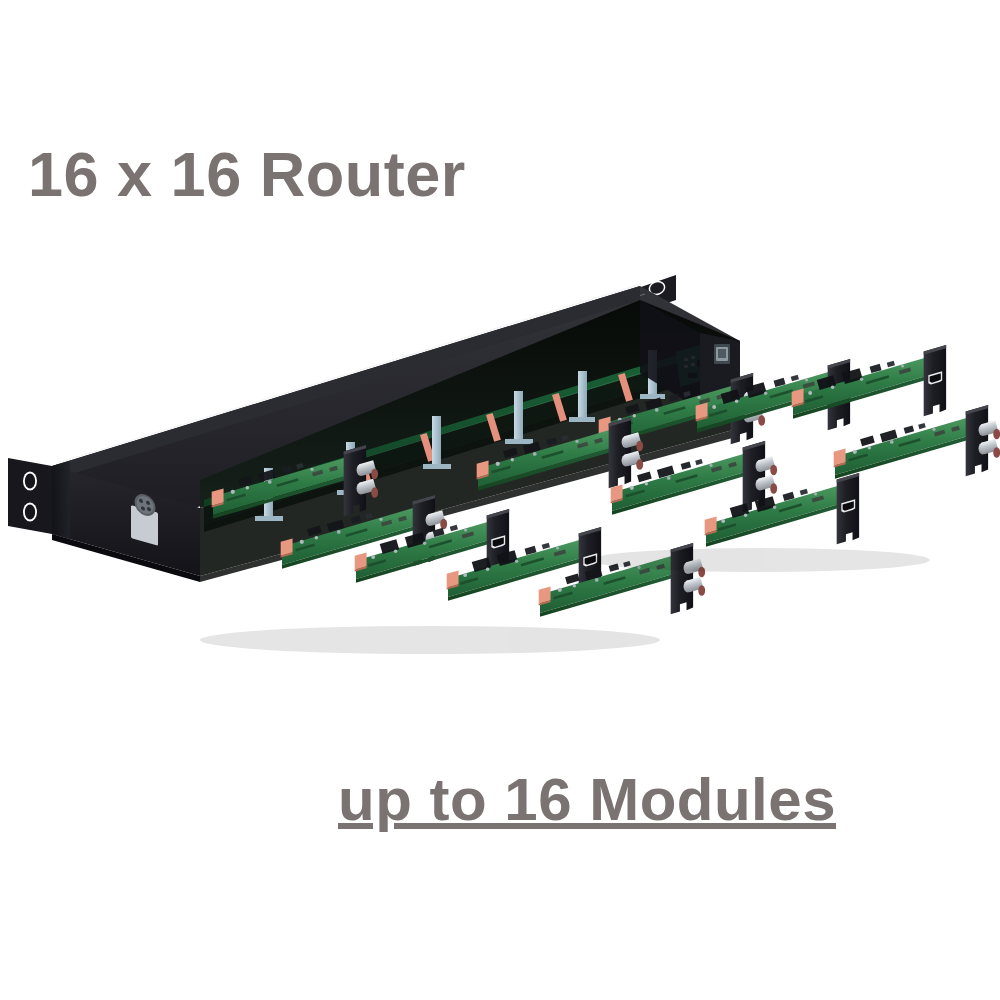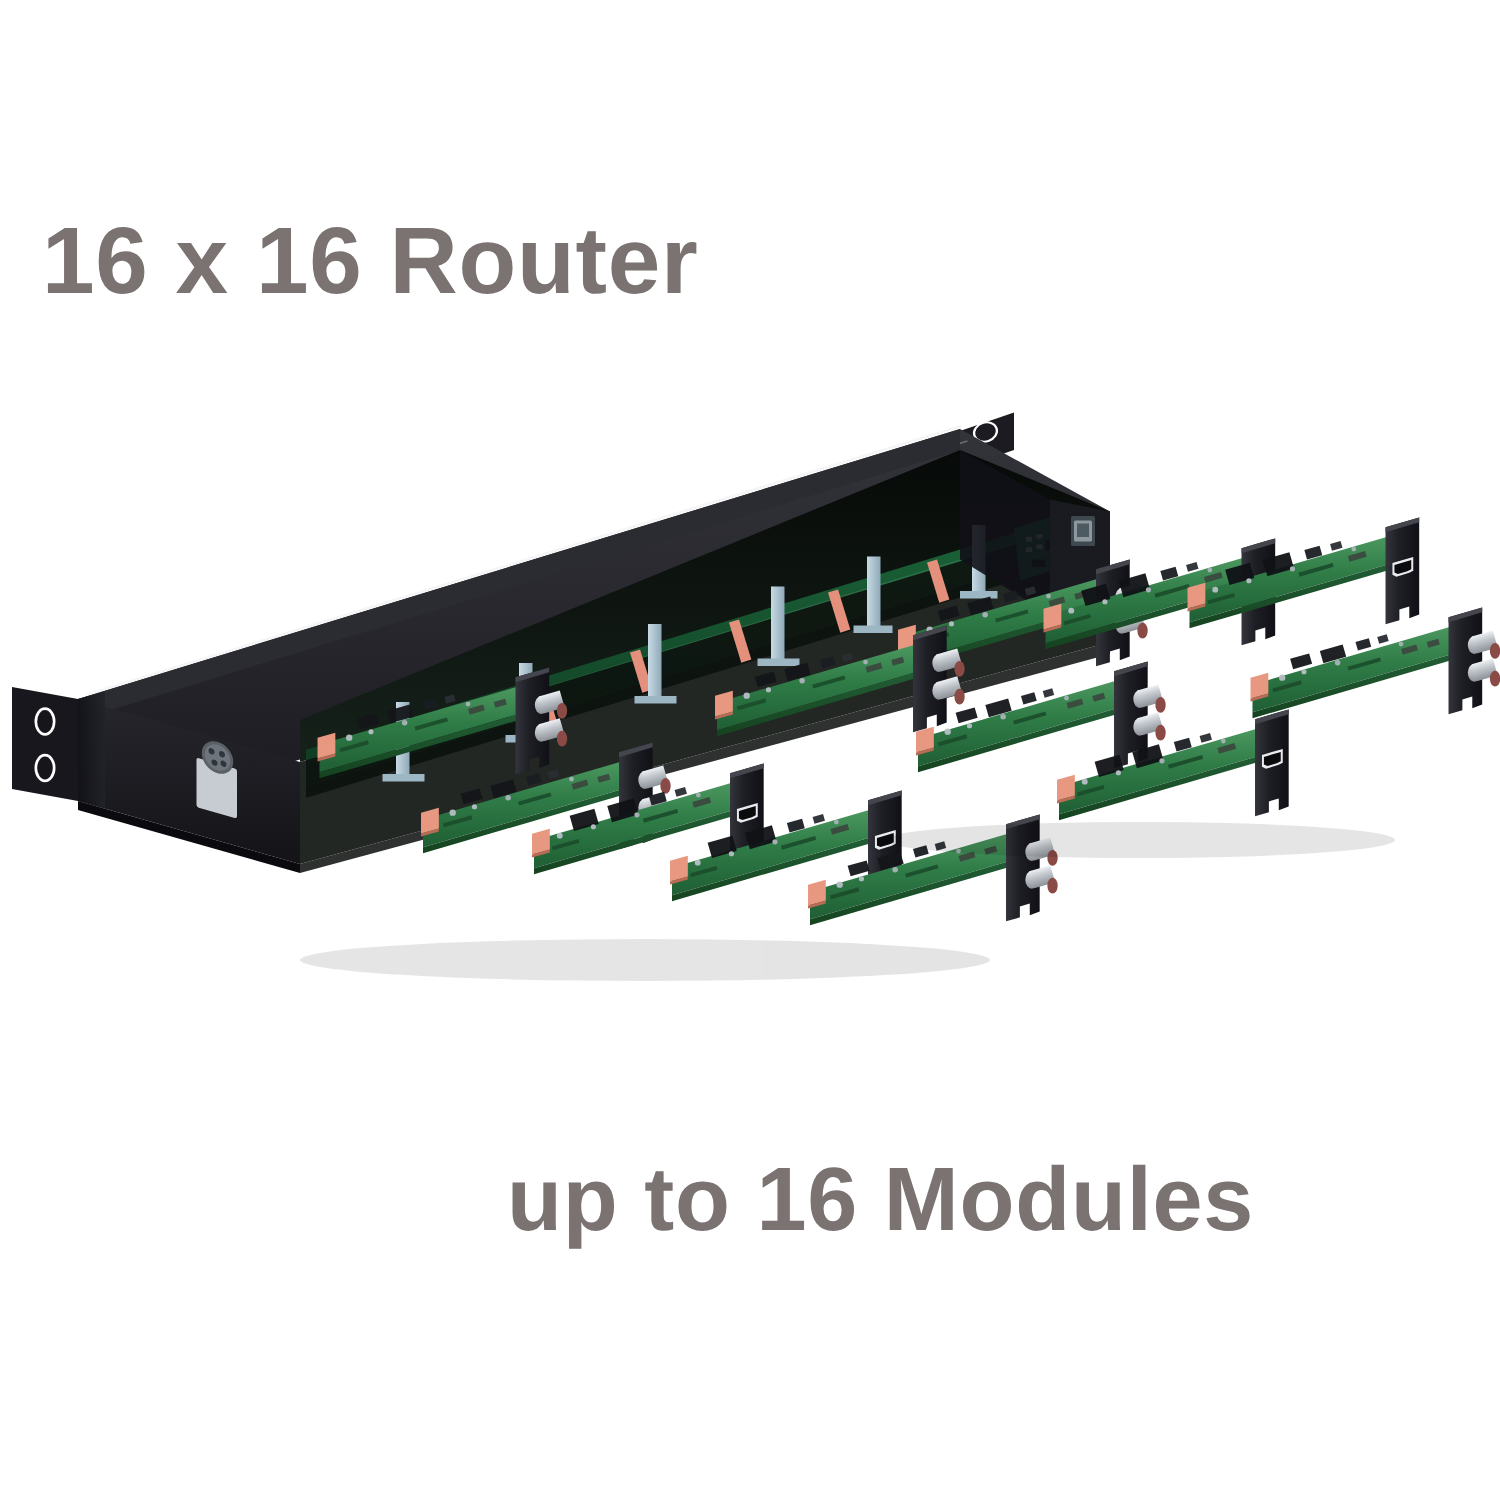--- a/index.html
+++ b/index.html
@@ -28,20 +28,21 @@
   }
   #caption-top{
     left:28px; top:143px;
     font-size:63px;
     line-height:1;
   }
   #caption-bottom{
     left:338px; top:770px;
     font-size:60px;
     line-height:1;
+    text-decoration:underline;
   }
 
   
   #artwork{
     position:absolute;
     left:0; top:0;
     width:1000px;height:1000px;
     display:block;
   }
 </style>

